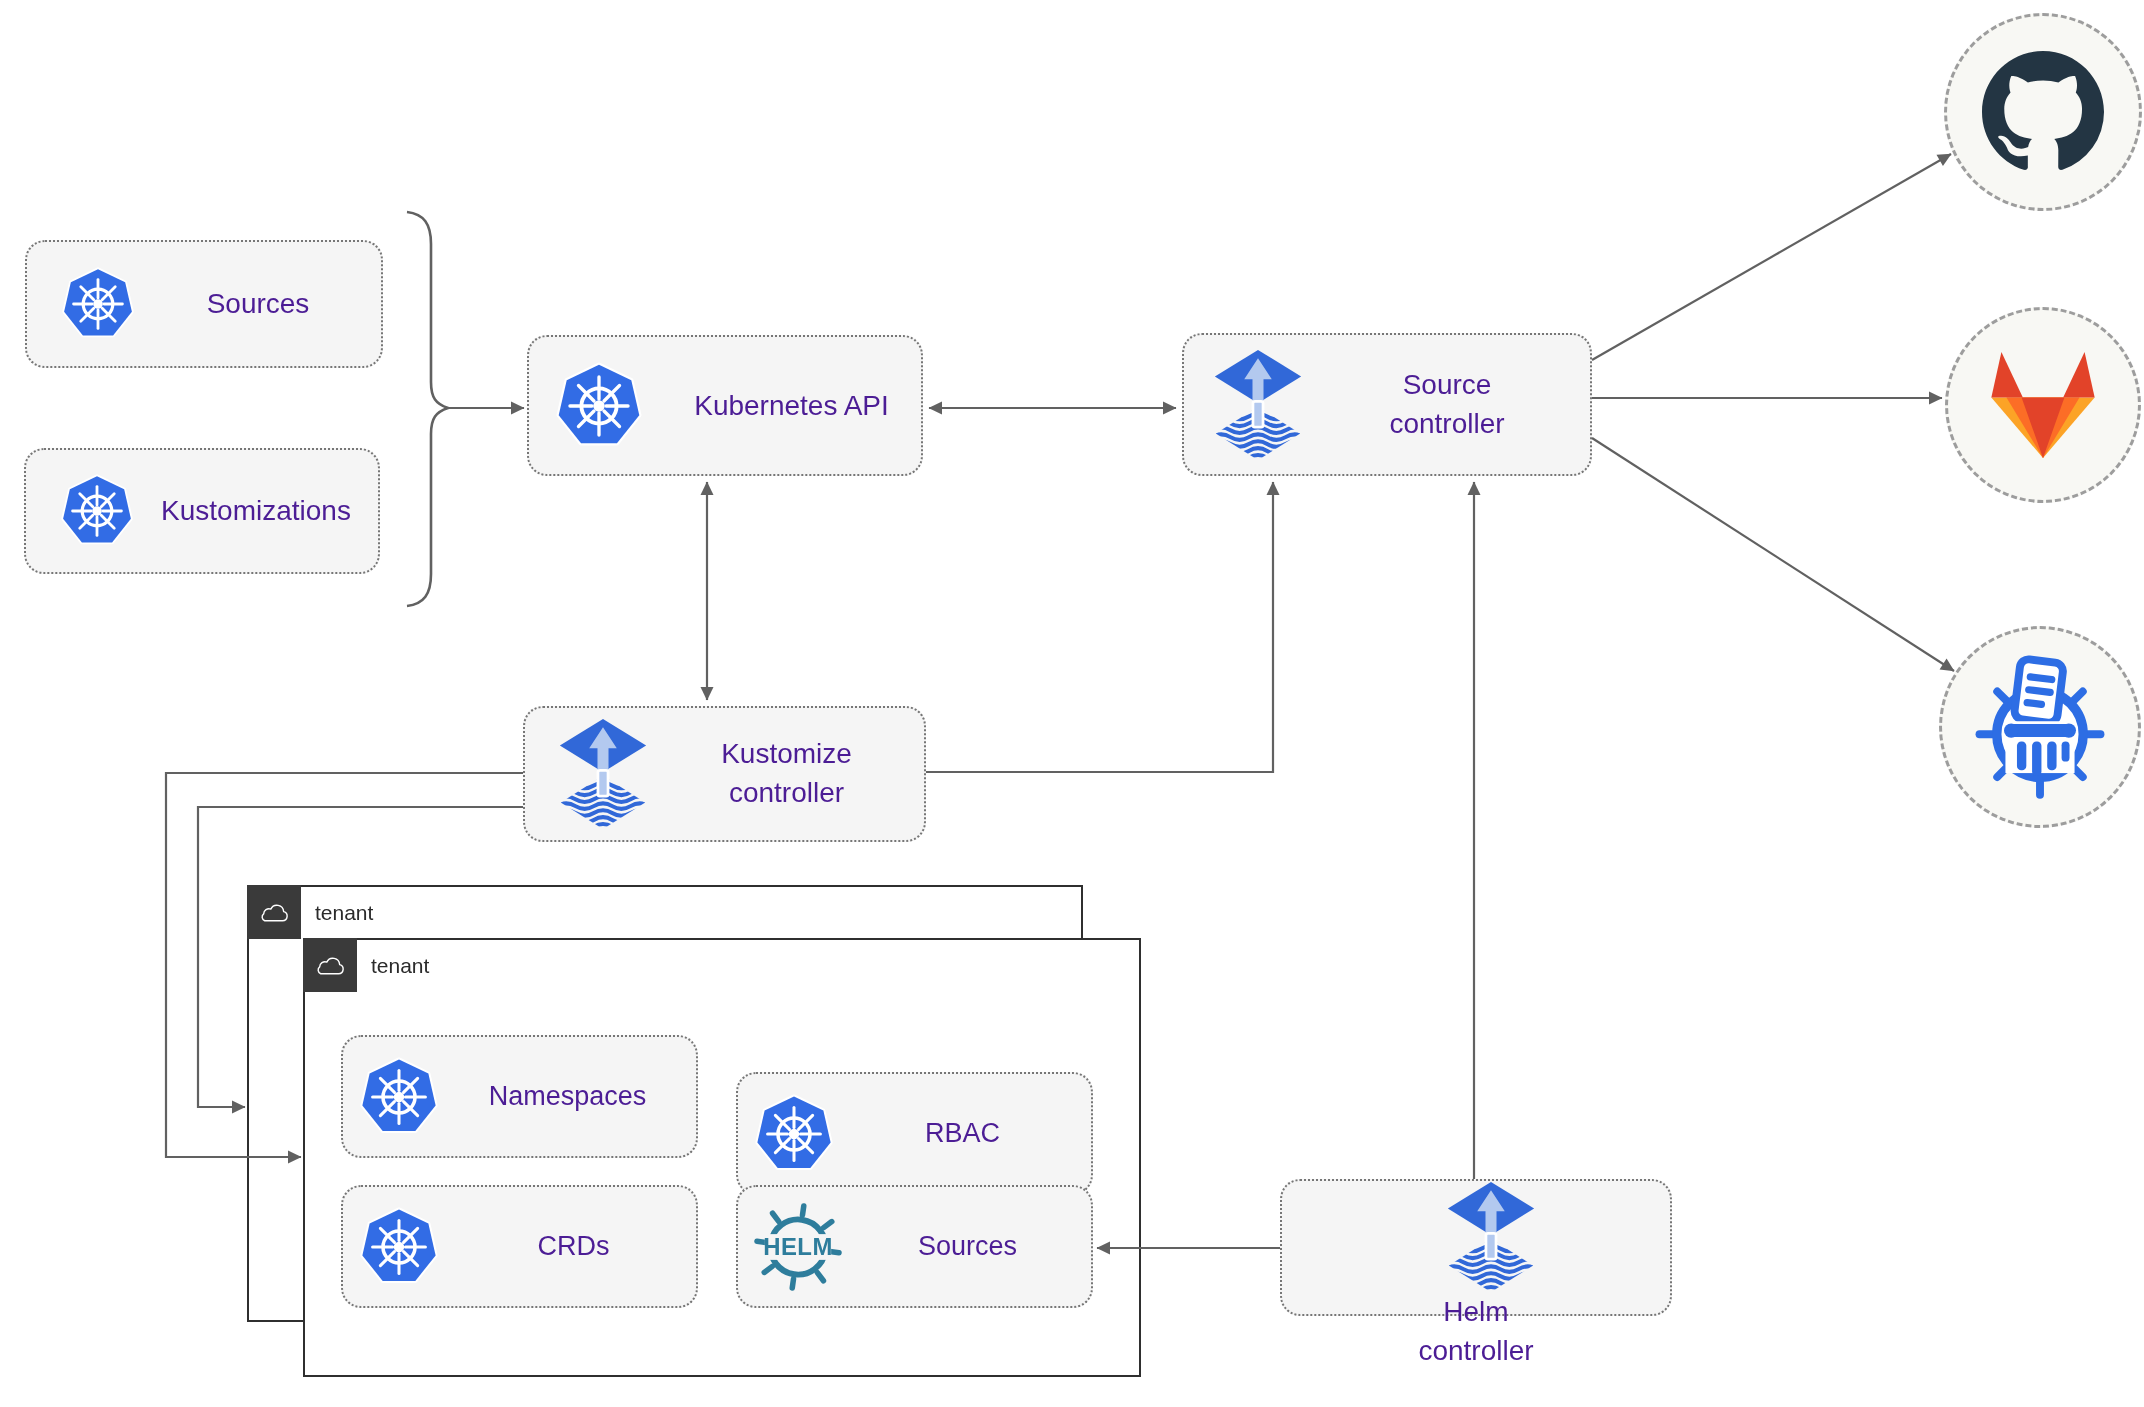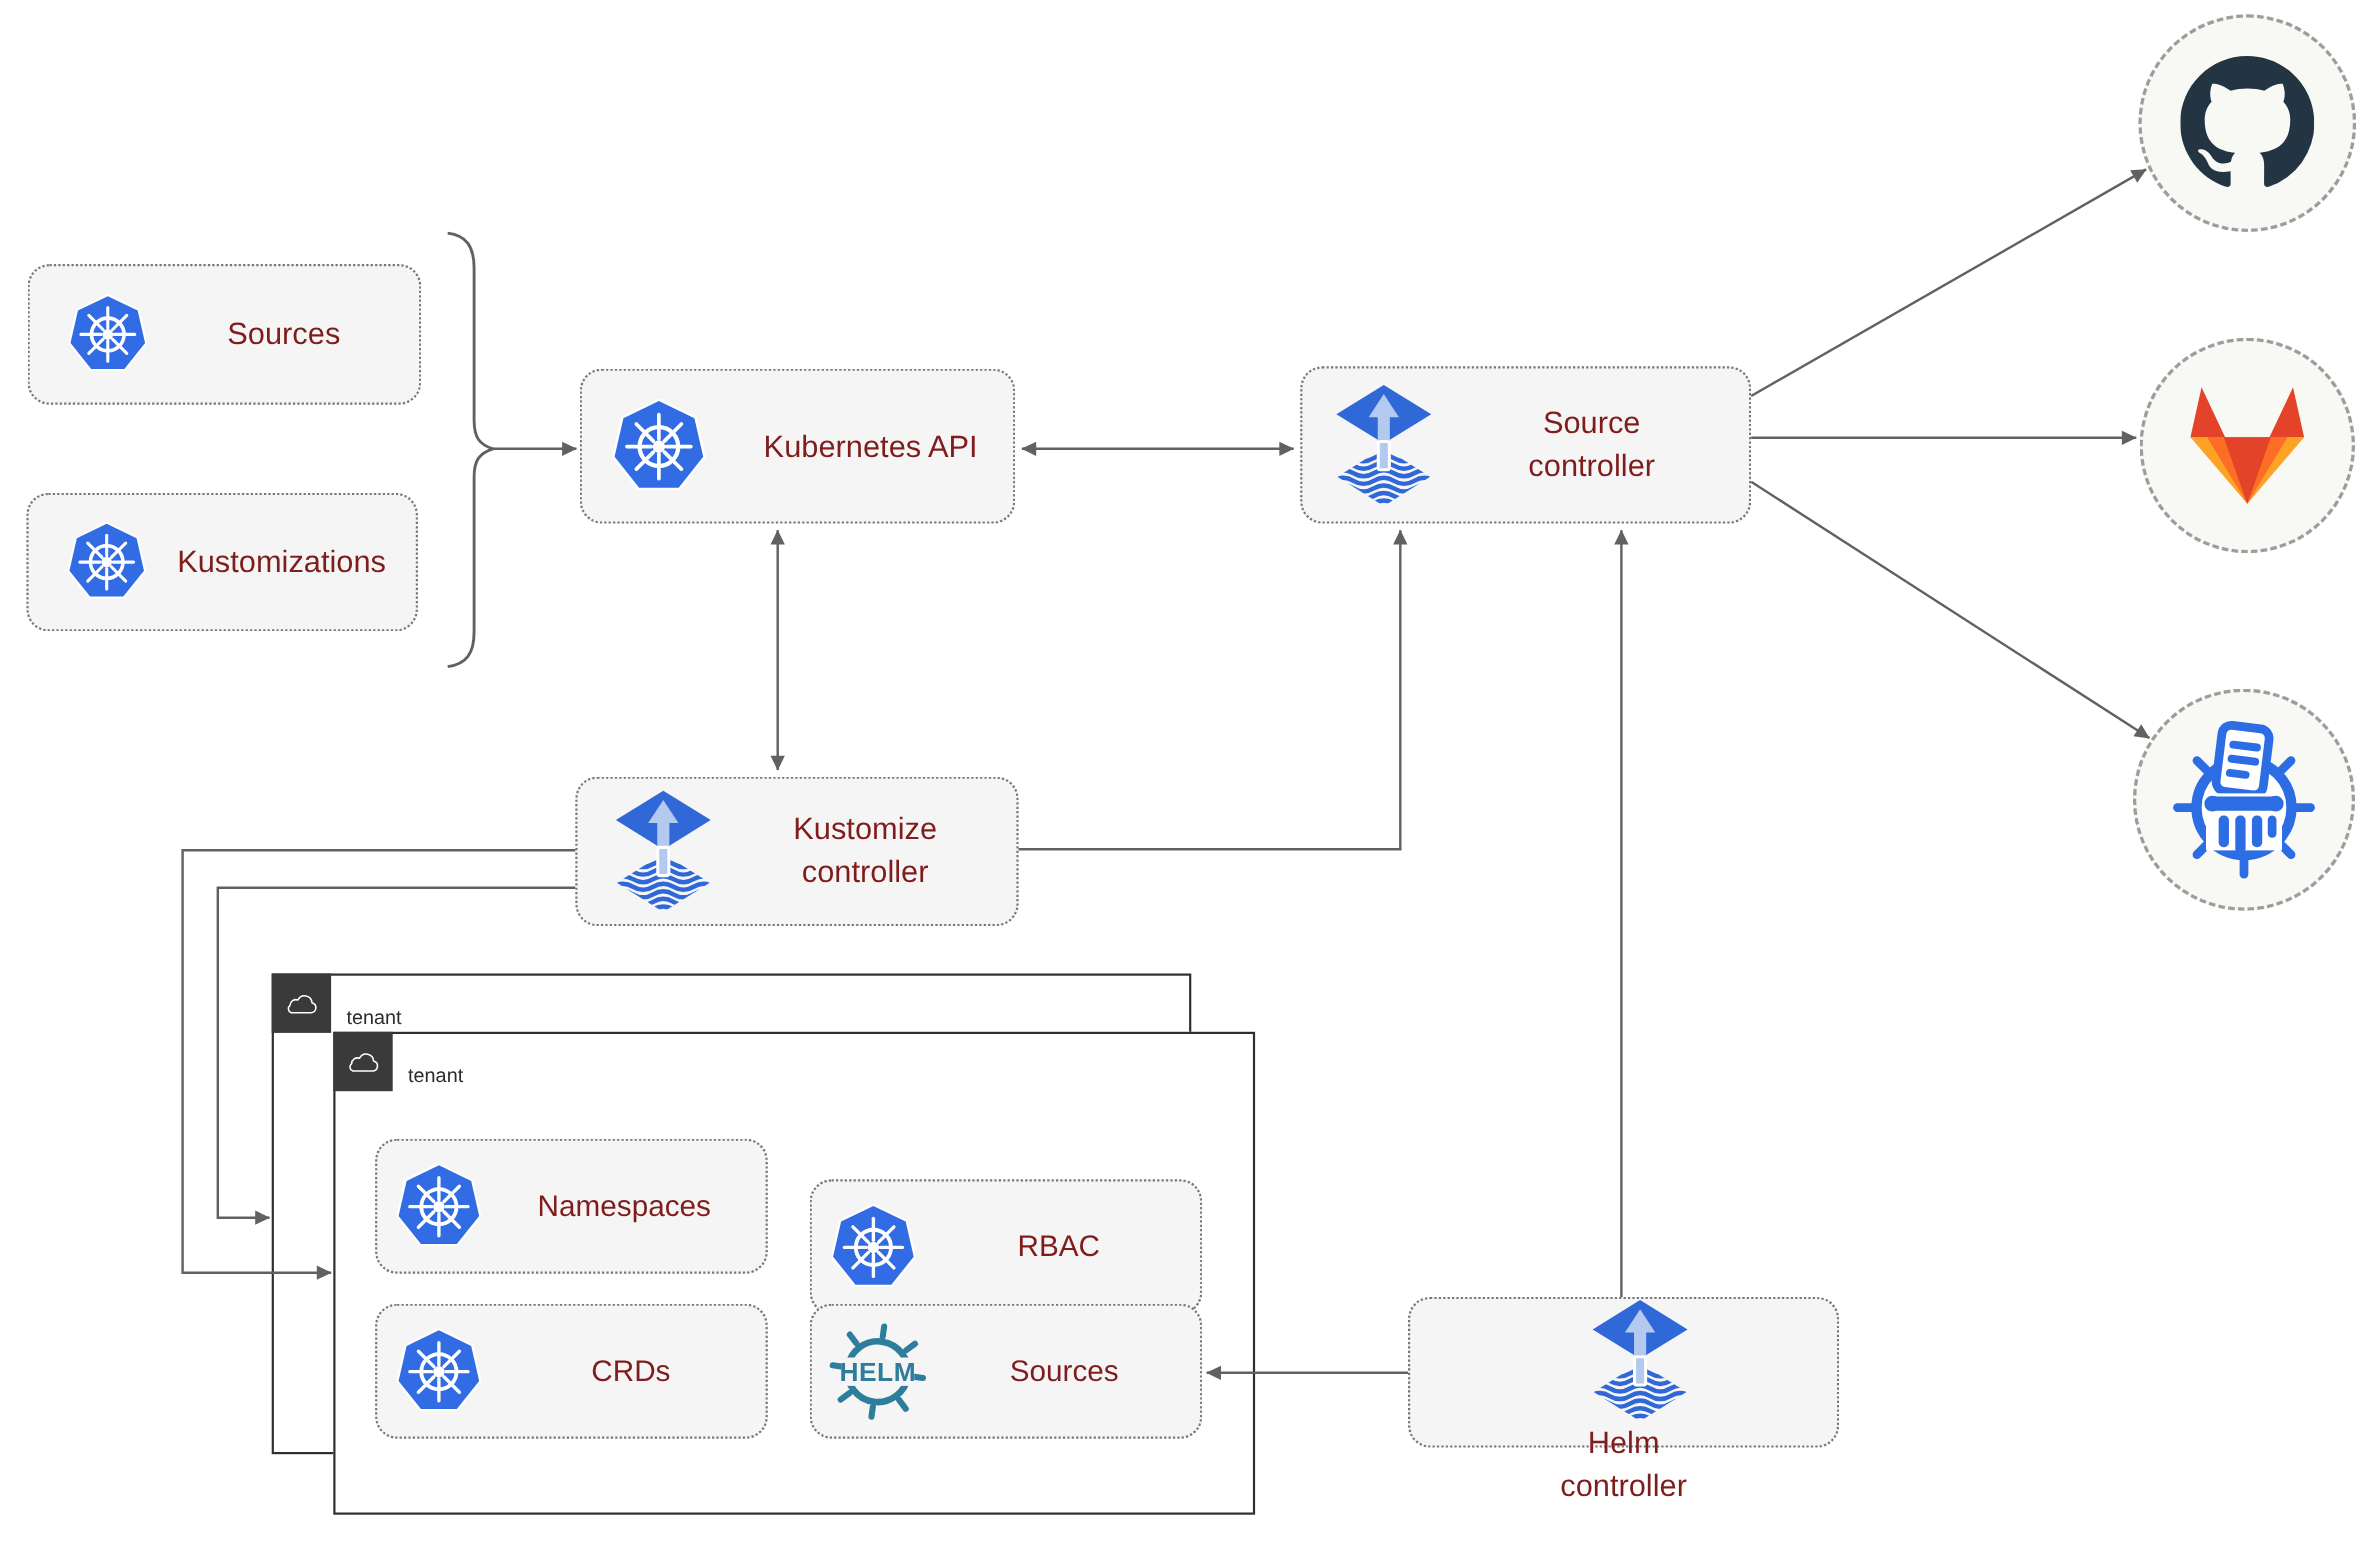--- a/index.html
+++ b/index.html
@@ -4,21 +4,21 @@
 <style>
   html,body{margin:0;padding:0;background:#ffffff;}
   body{font-family:"Liberation Sans","DejaVu Sans",sans-serif;}
   .canvas{position:relative;width:2144px;height:1407px;background:#ffffff;overflow:hidden;}
 
   
   .node{position:absolute;box-sizing:border-box;background:#f5f5f5;border:2px dotted #767676;
         border-radius:20px;display:flex;align-items:center;z-index:20;}
   .node .icon{flex:0 0 auto;}
   .node .label{flex:1;display:flex;justify-content:center;align-items:center;
-               font-size:28px;color:#7f1d1d;}
+               font-size:28px;color:#4c1d95;}
   .wrap2{text-align:center;line-height:1.38;}
 
   .n-sources{left:25px;top:240px;width:358px;height:128px;}
   .n-sources .icon{margin-left:34px;}
   .n-kustomizations{left:24px;top:448px;width:356px;height:126px;}
   .n-kustomizations .icon{margin-left:34px;}
   .n-k8sapi{left:527px;top:335px;width:396px;height:141px;gap:19px;}
   .n-k8sapi .icon{margin-left:26px;}
   .n-source{left:1182px;top:333px;width:410px;height:143px;}
   .n-source .icon{margin-left:28px;}
@@ -33,22 +33,22 @@
   .n-namespaces .icon,.n-rbac .icon,.n-crds .icon{margin-left:16px;}
   .n-releases .icon{margin-left:14px;}
   .n-namespaces .label,.n-rbac .label,.n-crds .label,.n-releases .label{font-size:27px;}
 
   
   .tenant{position:absolute;box-sizing:border-box;background:#ffffff;border:2px solid #2f2f2f;}
   .t-outer{left:247px;top:885px;width:836px;height:437px;z-index:5;}
   .t-inner{left:303px;top:938px;width:838px;height:439px;z-index:8;}
   .tenant-head{position:absolute;top:-2px;left:-2px;width:54px;height:54px;background:#3a3a3a;
                display:flex;align-items:center;justify-content:center;}
-  .tenant-label{position:absolute;left:66px;top:12px;height:52px;line-height:52px;
-                font-size:18px;color:#2b2b2b;}
+  .tenant-label{position:absolute;left:66px;top:0;height:52px;line-height:52px;
+                font-size:21px;color:#2b2b2b;}
 
   
   .remote{position:absolute;box-sizing:border-box;border-radius:50%;border:3px dashed #9d9d9d;
           background:#f8f8f4;display:flex;align-items:center;justify-content:center;z-index:20;}
   .r-github{left:1944px;top:13px;width:198px;height:198px;}
   .r-gitlab{left:1945px;top:307px;width:196px;height:196px;}
   .r-registry{left:1939px;top:626px;width:202px;height:202px;}
 
   .overlay{position:absolute;left:0;top:0;z-index:60;pointer-events:none;}
   .defs-holder{position:absolute;width:0;height:0;overflow:hidden;}

